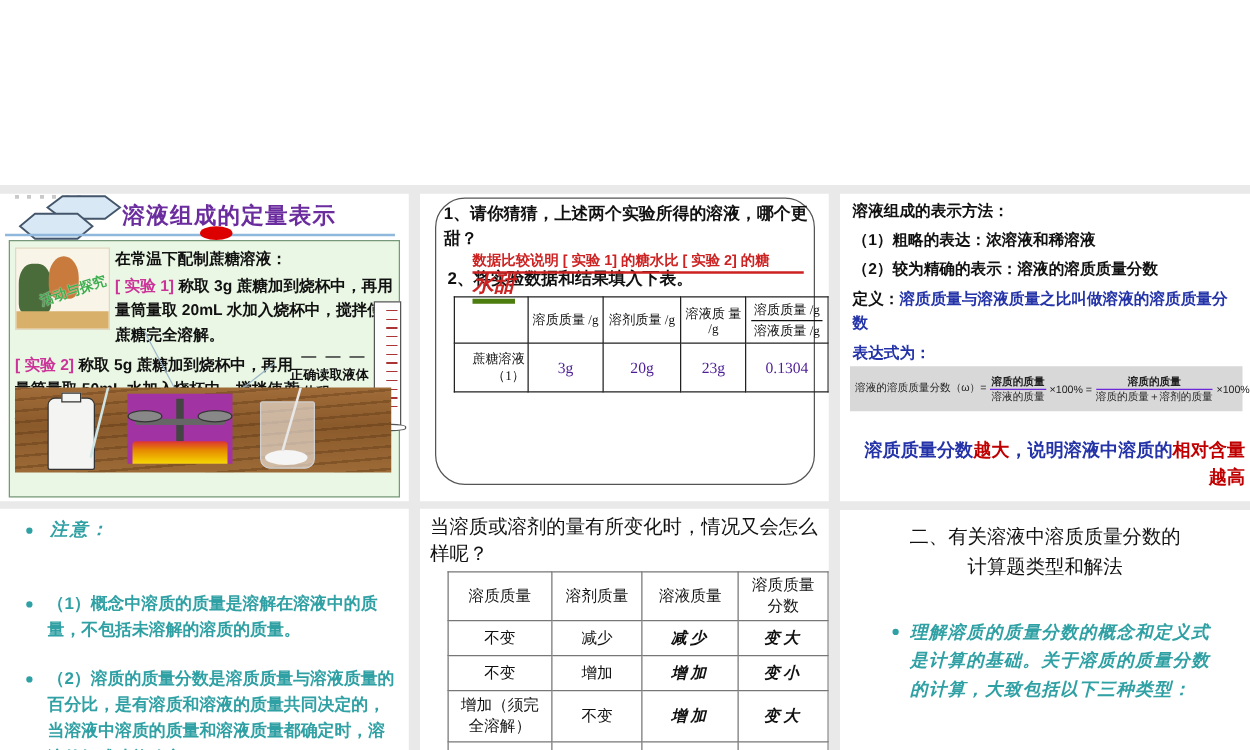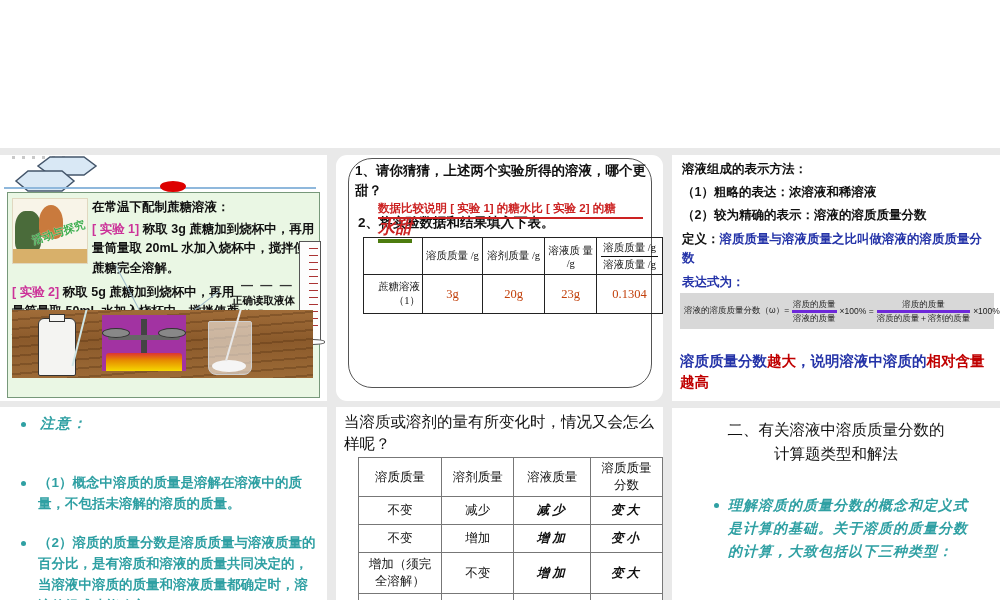--- a/index.html
+++ b/index.html
@@ -4,21 +4,21 @@
 <style>
   html,body{margin:0;padding:0;}
   body{
     width:1000px;height:600px;position:relative;background:#ffffff;
     font-family:"Liberation Sans", sans-serif;overflow:hidden;
     -webkit-font-smoothing:antialiased;
   }
   .deck-bg{position:absolute;left:0;top:148px;width:1000px;height:452px;background:#e9e9e9;}
   .slide{position:absolute;background:#ffffff;overflow:hidden;}
   #slideA{left:0;top:155px;width:327px;height:246px;}
-  #slideB{left:336px;top:155px;width:327px;height:246px;border-radius:11px;}
+  #slideB{left:336px;top:155px;width:327px;height:246px;}
   #slideC{left:672px;top:155px;width:328px;height:246px;}
   #slideD{left:0;top:407px;width:327px;height:193px;}
   #slideE{left:336px;top:407px;width:327px;height:193px;}
   #slideF{left:672px;top:408px;width:328px;height:193px;}
 
   
   .sa-dots{position:absolute;left:12px;top:1px;width:58px;height:3px;
     background:repeating-linear-gradient(90deg,#c9c9c9 0 3px,transparent 3px 10px);}
   .sa-hex{position:absolute;left:10px;top:0;}
   .sa-title{position:absolute;left:98px;top:5px;font-size:18px;font-weight:bold;
@@ -67,37 +67,37 @@
   .sb-q1{position:absolute;left:19px;top:6px;width:294px;font-size:13.5px;font-weight:bold;color:#111;line-height:1.45;}
   .sb-ans1{position:absolute;left:42px;top:46px;width:265px;font-size:11.5px;font-weight:bold;color:#cc2222;
     border-bottom:2px solid #cc2222;padding-bottom:1px;z-index:3;}
   .sb-ans2{position:absolute;left:42px;top:61px;font-size:17px;font-weight:bold;color:#cc2222;
     border-bottom:4px solid #4d7c0f;z-index:3;font-style:italic;}
   .sb-q2{position:absolute;left:22px;top:59px;font-size:13.5px;font-weight:bold;color:#111;z-index:2;}
   .sb-table{position:absolute;left:27px;top:82px;border-collapse:collapse;z-index:1;font-family:"Liberation Serif",serif;}
   .sb-table td{border:1px solid #222;text-align:center;vertical-align:middle;padding:0 2px;}
   .sb-table .hd{font-size:10.5px;color:#111;height:36px;}
   .sb-table .lbl{font-size:10.5px;color:#111;text-align:right;padding-left:4px;}
-  .sb-table .val{color:#c2410c;font-size:12.5px;height:38px;}
+  .sb-table .val{color:#4c1d95;font-size:12.5px;height:38px;}
   .sb-frac-top{display:inline-block;border-bottom:1px solid #111;padding:0 2px 1px;}
   .sb-frac-bot{display:inline-block;padding-top:1px;}
 
   
   .sc-h{position:absolute;left:10px;top:6px;font-size:12.5px;font-weight:bold;color:#111;}
   .sc-p1{position:absolute;left:10px;top:29px;font-size:12.5px;font-weight:bold;color:#111;}
   .sc-p2{position:absolute;left:10px;top:52px;font-size:12.5px;font-weight:bold;color:#111;}
   .sc-def{position:absolute;left:10px;top:75px;width:310px;font-size:12.5px;font-weight:bold;line-height:1.5;color:#111;}
   .blue{color:#2433a8;}
   .red{color:#c00000;}
   .sc-expr{position:absolute;left:10px;top:119px;font-size:12.5px;font-weight:bold;color:#2433a8;}
   .sc-formula{position:absolute;left:8px;top:138px;width:314px;height:36px;background:#d8d8d8;
     display:flex;align-items:center;justify-content:flex-start;gap:3px;font-size:8.5px;color:#222;padding-left:4px;box-sizing:border-box;white-space:nowrap;}
   .frac{display:inline-flex;flex-direction:column;text-align:center;line-height:1.25;}
-  .frac .num{border-bottom:3px solid #6d28d9;padding:0 1px;}
-  .sc-concl{position:absolute;left:8px;top:196px;width:316px;font-size:14.5px;font-weight:bold;line-height:1.45;}
+  .frac .num{border-bottom:1px solid #6d28d9;padding:0 1px;font-weight:bold;}
+  .sc-concl{position:absolute;left:8px;top:196px;width:316px;font-size:14.5px;font-weight:bold;line-height:1.45;text-align:right;}
 
   
   .teal{color:#2fa0a3;}
   .dot{position:absolute;width:5px;height:5px;border-radius:50%;background:#2fa0a3;}
   .sd-b1{position:absolute;left:40px;top:8px;font-size:14px;font-weight:bold;font-style:italic;letter-spacing:2px;}
   .sd-b2{position:absolute;left:38px;top:66px;width:278px;font-size:13.5px;font-weight:bold;line-height:1.55;}
   .sd-b3{position:absolute;left:38px;top:126px;width:282px;font-size:13.5px;font-weight:bold;line-height:1.55;}
 
   
   .se-q{position:absolute;left:8px;top:4px;width:316px;font-size:15.5px;color:#111;line-height:1.4;
@@ -119,20 +119,21 @@
 <body>
 
 <div class="deck-bg"></div>
 
 <div class="slide" id="slideA">
   <div class="sa-dots"></div>
   <svg class="sa-hex" width="90" height="38">
     <polygon points="40,2 74,2 86,11 74,20 40,20 28,11" fill="#d9e8f5" stroke="#44566b" stroke-width="1.5"></polygon>
     <polygon points="18,16 52,16 64,26 52,36 18,36 6,26" fill="#d9e8f5" stroke="#44566b" stroke-width="1.5"></polygon>
   </svg>
+  <div class="sa-title">溶液组成的定量表示</div>
   <div class="sa-rule"></div>
   <div class="sa-ellipse"></div>
 
   <div class="sa-box">
     <div class="sa-cartoon">
       <div class="sa-kid1"></div>
       <div class="sa-kid2"></div>
       <div class="sa-desk"></div>
       <div class="sa-graffiti">活动与探究</div>
     </div>

